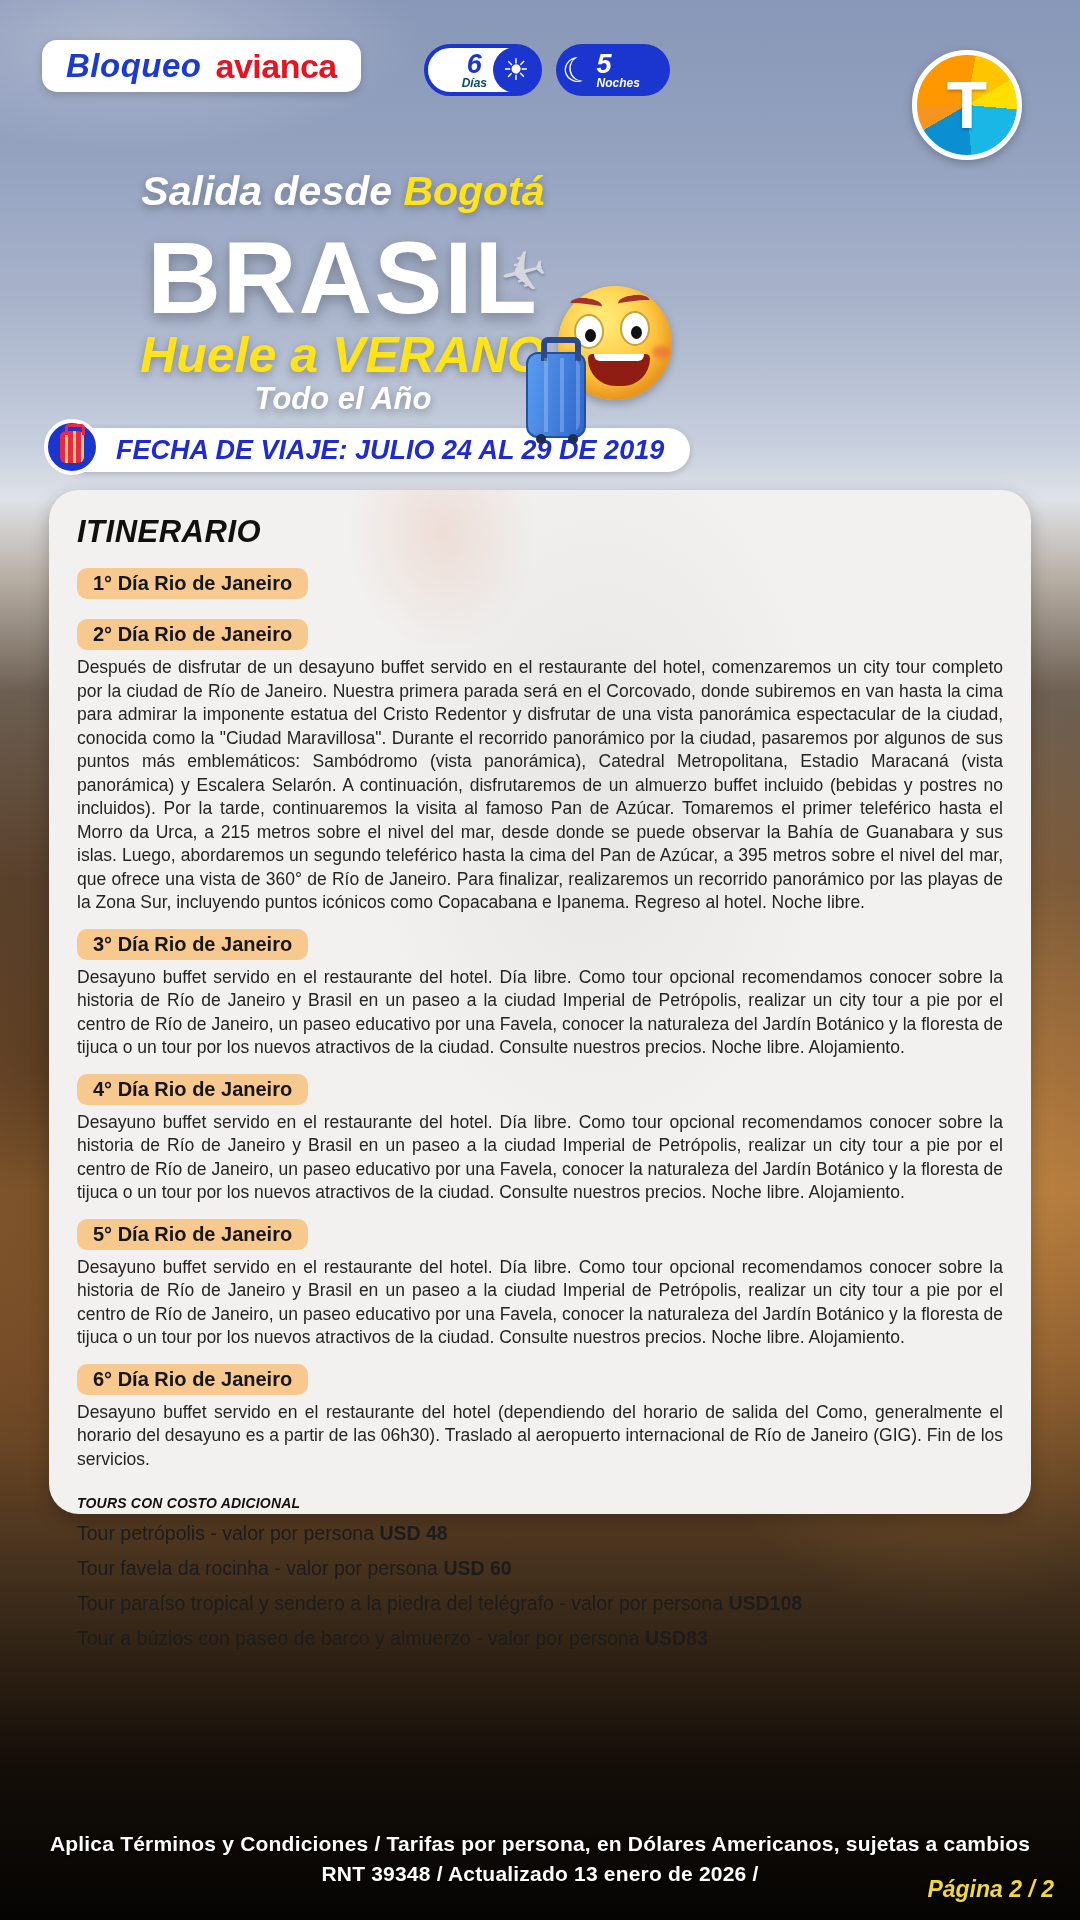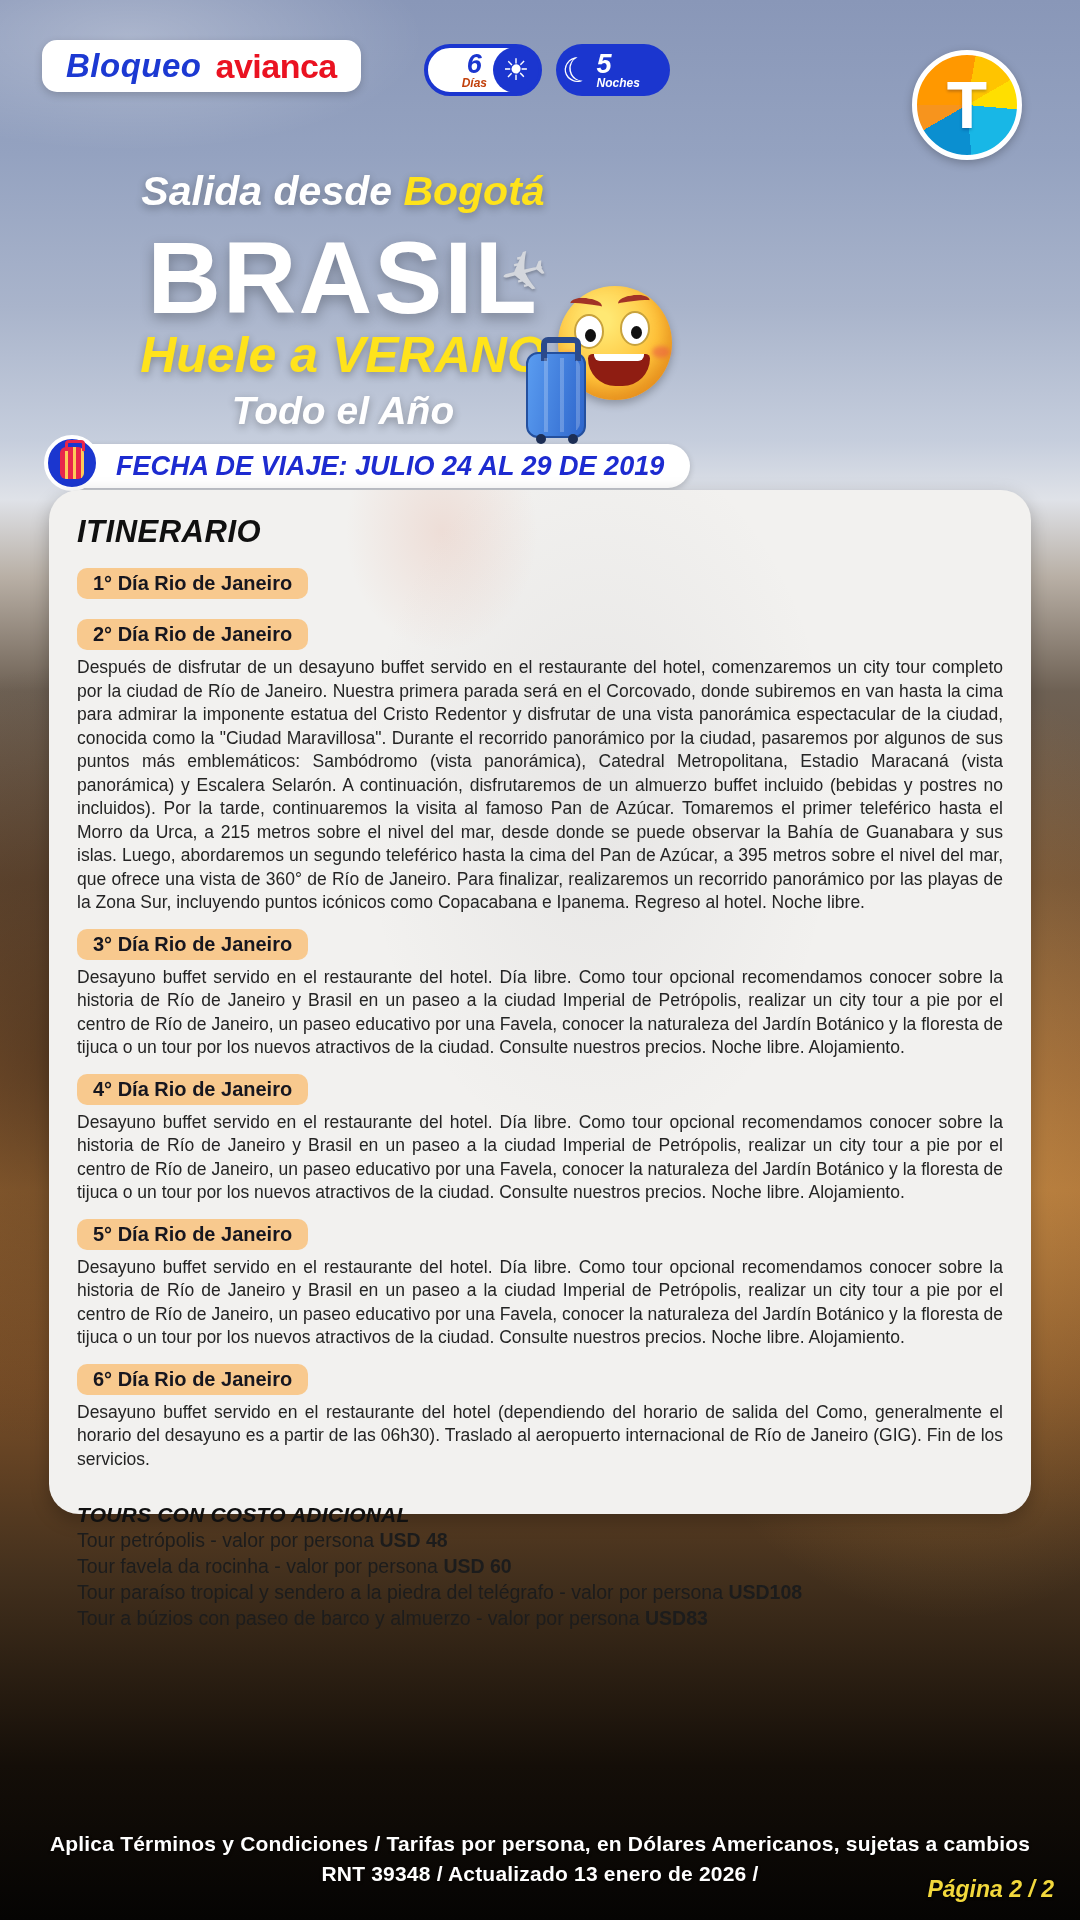--- a/index.html
+++ b/index.html
@@ -34,21 +34,21 @@
   }
   .bloqueo { color:#1c39d2; font-size:33px; font-weight:700; font-style:italic; letter-spacing:.5px; }
   .avianca { color:#ea1221; font-size:34px; font-weight:800; letter-spacing:-.5px; }
   .badge-days {
     position:absolute; left:424px; top:44px; width:118px; height:52px;
     background:#fff; border:4px solid #1b36cf; border-radius:28px;
     display:flex; align-items:center; justify-content:flex-end;
   }
   .badge-days .num-col { text-align:center; margin-right:6px; line-height:1; }
   .badge-days .num { color:#1b36cf; font-size:27px; font-weight:800; font-style:italic; display:block; }
-  .badge-days .lbl { color:#c2410c; font-size:12px; font-weight:800; font-style:italic; display:block; margin-top:-1px; }
+  .badge-days .lbl { color:#0c4a6e; font-size:12px; font-weight:800; font-style:italic; display:block; margin-top:-1px; }
   .sun-circle {
     width:46px; height:46px; border-radius:50%; background:#1b36cf;
     display:flex; align-items:center; justify-content:center; margin-right:-1px;
     color:#fff; font-size:30px; line-height:1;
   }
   .badge-nights {
     position:absolute; left:556px; top:44px; width:114px; height:52px;
     background:#1b36cf; border-radius:28px;
     display:flex; align-items:center; padding-left:6px;
   }
@@ -65,21 +65,21 @@
     display:flex; align-items:center; justify-content:center;
     box-shadow:0 3px 10px rgba(0,0,0,.25);
   }
   .logo-t { color:#fff; font-size:66px; font-weight:800; text-shadow:0 2px 3px rgba(0,0,60,.25); }
   
   .hero { position:absolute; left:58px; top:168px; width:570px; text-align:center; }
   .hero-sub { color:#fff; font-size:41px; font-weight:800; font-style:italic; text-shadow:0 3px 8px rgba(0,0,0,.30); }
   .hero-sub .yellow { color:#ffe31b; }
   .hero-title { color:#fff; font-size:102px; font-weight:800; letter-spacing:2px; line-height:.98; text-shadow:0 5px 14px rgba(0,0,0,.28); margin-top:14px; }
   .hero-tag1 { color:#ffe31b; font-size:50px; font-weight:800; font-style:italic; line-height:1.05; text-shadow:0 3px 8px rgba(0,0,0,.30); }
-  .hero-tag2 { color:#fff; font-size:39px; font-weight:800; font-style:italic; line-height:1.05; margin-top:10px; text-shadow:0 3px 8px rgba(0,0,0,.30); }
+  .hero-tag2 { color:#fff; font-size:31px; font-weight:800; font-style:italic; line-height:1.05; margin-top:2px; text-shadow:0 3px 8px rgba(0,0,0,.30); }
   .fecha-bar {
     position:relative; display:inline-block; margin-top:12px;
     background:#fff; border-radius:22px; height:44px; line-height:44px;
     padding:0 26px 0 58px; box-shadow:0 2px 6px rgba(0,0,0,.18);
   }
   .fecha-text { color:#1d2bd0; font-size:27px; font-weight:800; font-style:italic; white-space:nowrap; }
   .fecha-icon {
     position:absolute; left:-14px; top:-9px; width:56px; height:56px;
     background:#1b36cf; border:4px solid #fff; border-radius:50%;
     display:flex; align-items:center; justify-content:center;
@@ -134,22 +134,22 @@
       #f2f1ef;
     padding:24px 28px; box-shadow:0 6px 18px rgba(0,0,0,.25);
   }
   .itin-heading { color:#101010; font-size:31px; font-weight:800; font-style:italic; letter-spacing:.5px; margin-bottom:4px; }
   .day-badge {
     display:inline-block; background:#f8c98e; border-radius:10px;
     padding:4px 16px 5px; margin:14px 0 6px;
     color:#16161f; font-size:20px; font-weight:800; line-height:1.1;
   }
   .day-text { color:#242424; font-size:17.5px; line-height:23.5px; text-align:justify; }
-  .tours-heading { margin-top:32px; color:#101010; font-size:21px; font-weight:800; font-style:italic; letter-spacing:.2px; }
-  .tour-line { color:#1c1c1c; font-size:19.5px; line-height:26px; margin-top:0; }
+  .tours-heading { margin-top:24px; color:#101010; font-size:14px; font-weight:800; font-style:italic; letter-spacing:.2px; }
+  .tour-line { color:#1c1c1c; font-size:19.5px; line-height:26px; margin-top:9px; }
   .tour-line b { font-weight:800; }
   
   .footer-1, .footer-2 {
     position:absolute; left:0; right:0; text-align:center; color:#fff;
     font-weight:600; font-size:21px; letter-spacing:.2px;
     text-shadow:0 1px 3px rgba(0,0,0,.6);
   }
   .footer-1 { top:1832px; }
   .footer-2 { top:1862px; }
   .page-num {

